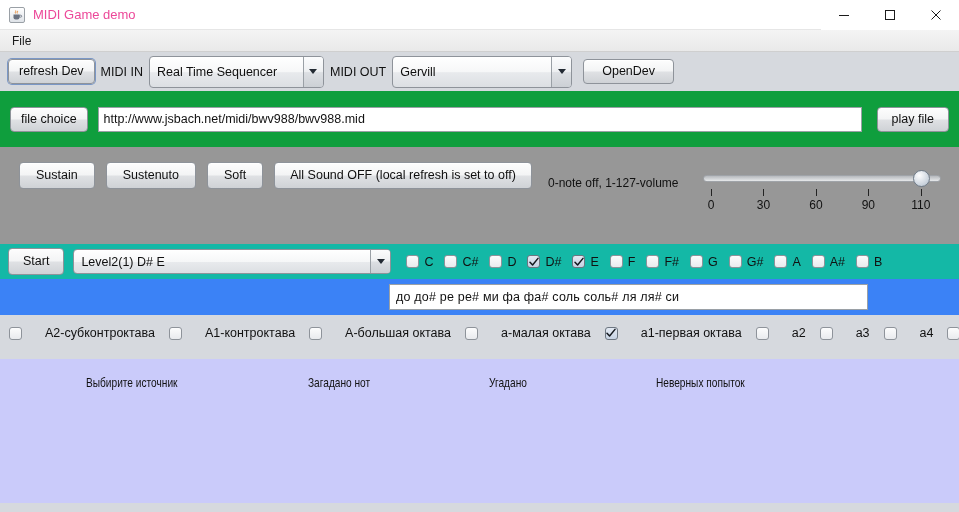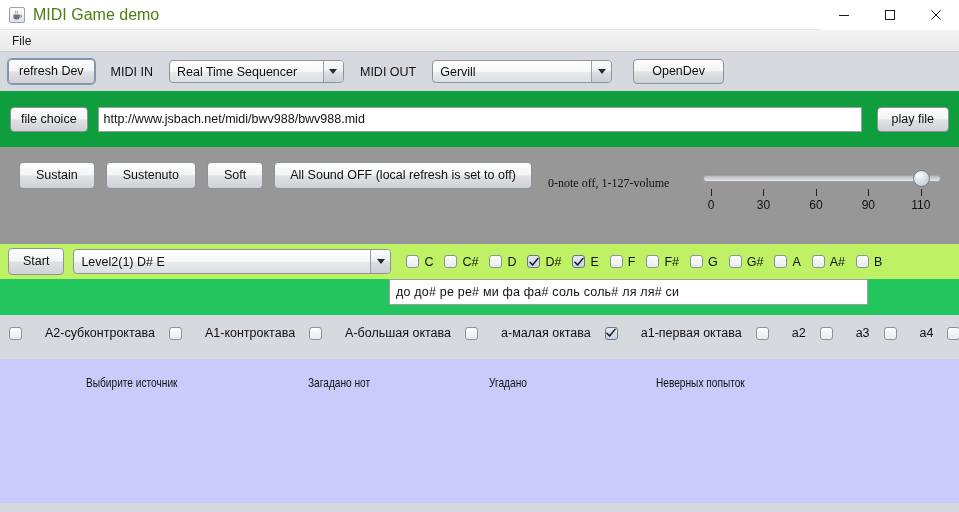--- a/index.html
+++ b/index.html
@@ -17,21 +17,21 @@
     height: 30px; background: #ffffff; border-bottom: 1px solid #e6e6e6;
     display: flex; align-items: center; position: relative; flex: 0 0 30px;
   }
   .title-left { display: flex; align-items: center; padding-left: 9px; gap: 8px; }
   .app-icon {
     width: 16px; height: 16px; border: 1px solid #9aa0a6; border-radius: 2px;
     background: linear-gradient(#ffffff,#dfe3e8);
     display: flex; align-items: center; justify-content: center;
     font-size: 11px; color: #d07000; font-weight: bold; line-height: 1;
   }
-  .title-text { font-size: 16px; color: #4d7c0f; }
+  .title-text { font-size: 13px; color: #ec4899; }
   .win-buttons { position: absolute; right: 0; top: 0; height: 30px; display: flex; }
   .win-btn {
     width: 46px; height: 30px; display: flex; align-items: center; justify-content: center;
     font-size: 13px; color: #1b1b1b; background: #ffffff;
   }
   .win-btn svg { display: block; }
 
   
   .menubar {
     height: 22px; background: linear-gradient(#f4f4f4,#e9e9e9);
@@ -46,21 +46,21 @@
     border: 1px solid #8e939a; border-radius: 4px;
     font-size: 12.5px; color: #0f0f0f;
     padding: 4px 10px; line-height: 15px;
     box-shadow: inset 0 1px 0 #ffffff;
     white-space: nowrap;
   }
   .btn.focused { outline: none; box-shadow: inset 0 1px 0 #ffffff, 0 0 0 1px #7a97c6; }
   .combo {
     display: flex; align-items: stretch;
     background: linear-gradient(#ffffff 0%, #f6f7f8 50%, #e8eaed 52%, #dcdfe3 100%);
-    border: 1px solid #8e939a; border-radius: 4px; height: 23px;
+    border: 1px solid #8e939a; border-radius: 4px; height: 32px;
     box-shadow: inset 0 1px 0 #ffffff;
   }
   .combo .combo-label {
     flex: 1; font-size: 12.5px; color: #0f0f0f;
     display: flex; align-items: center; padding-left: 7px; white-space: nowrap; overflow: hidden;
   }
   .combo .combo-arrow {
     width: 20px; display: flex; align-items: center; justify-content: center;
     border-left: 1px solid #9aa0a6;
     background: linear-gradient(#fbfcfd 0%, #eef0f2 48%, #dcdfe3 52%, #ccd0d5 100%);
@@ -81,63 +81,63 @@
     background: linear-gradient(#fcfcfd,#e9ebee);
     display: inline-flex; align-items: center; justify-content: center; flex: 0 0 13px;
   }
   .cb.checked { background: linear-gradient(#e3e9f2,#c6d2e3); border-color: #6d7681; }
   .cb .tick { width: 10px; height: 10px; }
   .cb-label { font-size: 12.5px; color: #111; }
 
   
   .devbar {
     flex: 0 0 39px; background: #d6d9de;
-    display: flex; align-items: center; gap: 16px; padding: 0 8px;
+    display: flex; align-items: center; gap: 6px; padding: 0 8px;
   }
 
   
   .filebar {
     flex: 0 0 56px; background: #0f9e3d;
     display: flex; align-items: center; gap: 10px; padding: 0 10px;
   }
   .filebar .txt { flex: 1; height: 25px; }
 
   
   .graypanel {
     flex: 0 0 97px; background: #979797;
     position: relative;
     display: flex; align-items: flex-start; padding: 15px 0 0 19px; gap: 11px;
   }
   .slider-area { position: absolute; left: 548px; top: 20px; width: 400px; height: 50px; }
-  .slider-caption { position: absolute; left: 0px; top: 9px; width: 150px; font-size: 12px; color: #111; line-height: 15px; font-family: Liberation Serif, serif; }
+  .slider-caption { position: absolute; left: 0px; top: 9px; width: 150px; font-size: 12px; color: #111; line-height: 15px; }
   .slider { position: absolute; left: 155px; top: 0px; width: 238px; height: 44px; }
   .slider-track {
     position: absolute; left: 0; top: 8px; width: 238px; height: 7px; border-radius: 4px;
     background: linear-gradient(#b6b9bd,#e6e8ea);
     border: 1px solid #9fa3a8;
   }
   .slider-thumb {
     position: absolute; top: 3px; width: 17px; height: 17px; border-radius: 50%;
     background: radial-gradient(circle at 35% 30%, #fdfdfe, #c9d2dc 70%, #aab4c0);
     border: 1px solid #6f7b88;
   }
   .slider-ticks { position: absolute; left: 0; top: 22px; width: 238px; height: 24px; }
   .tick-mark { position: absolute; top: 0; width: 1px; height: 7px; background: #232323; }
   .tick-label { position: absolute; top: 9px; font-size: 12px; color: #111; transform: translateX(-50%); }
 
   
   .startrow {
-    flex: 0 0 35px; background: #bef264;
+    flex: 0 0 35px; background: #14b8a6;
     display: flex; align-items: center; gap: 9px; padding: 0 8px;
   }
   .notes-boxes { display: flex; align-items: center; gap: 11px; margin-left: 6px; }
   .notes-boxes .cb-wrap { gap: 5px; }
 
   
-  .namesrow { flex: 0 0 36px; background: #22c55e; display: flex; }
+  .namesrow { flex: 0 0 36px; background: #3b82f6; display: flex; align-items: center; }
   .names-field {
     margin-left: 389px; width: 479px; height: 26px;
     background: #ffffff; border: 1px solid #9aa0a6;
     display: flex; align-items: center; padding-left: 6px;
     font-size: 12.5px; color: #111; letter-spacing: 0.2px;
   }
 
   
   .octrow {
     flex: 0 0 36px; background: #d6d9de;

